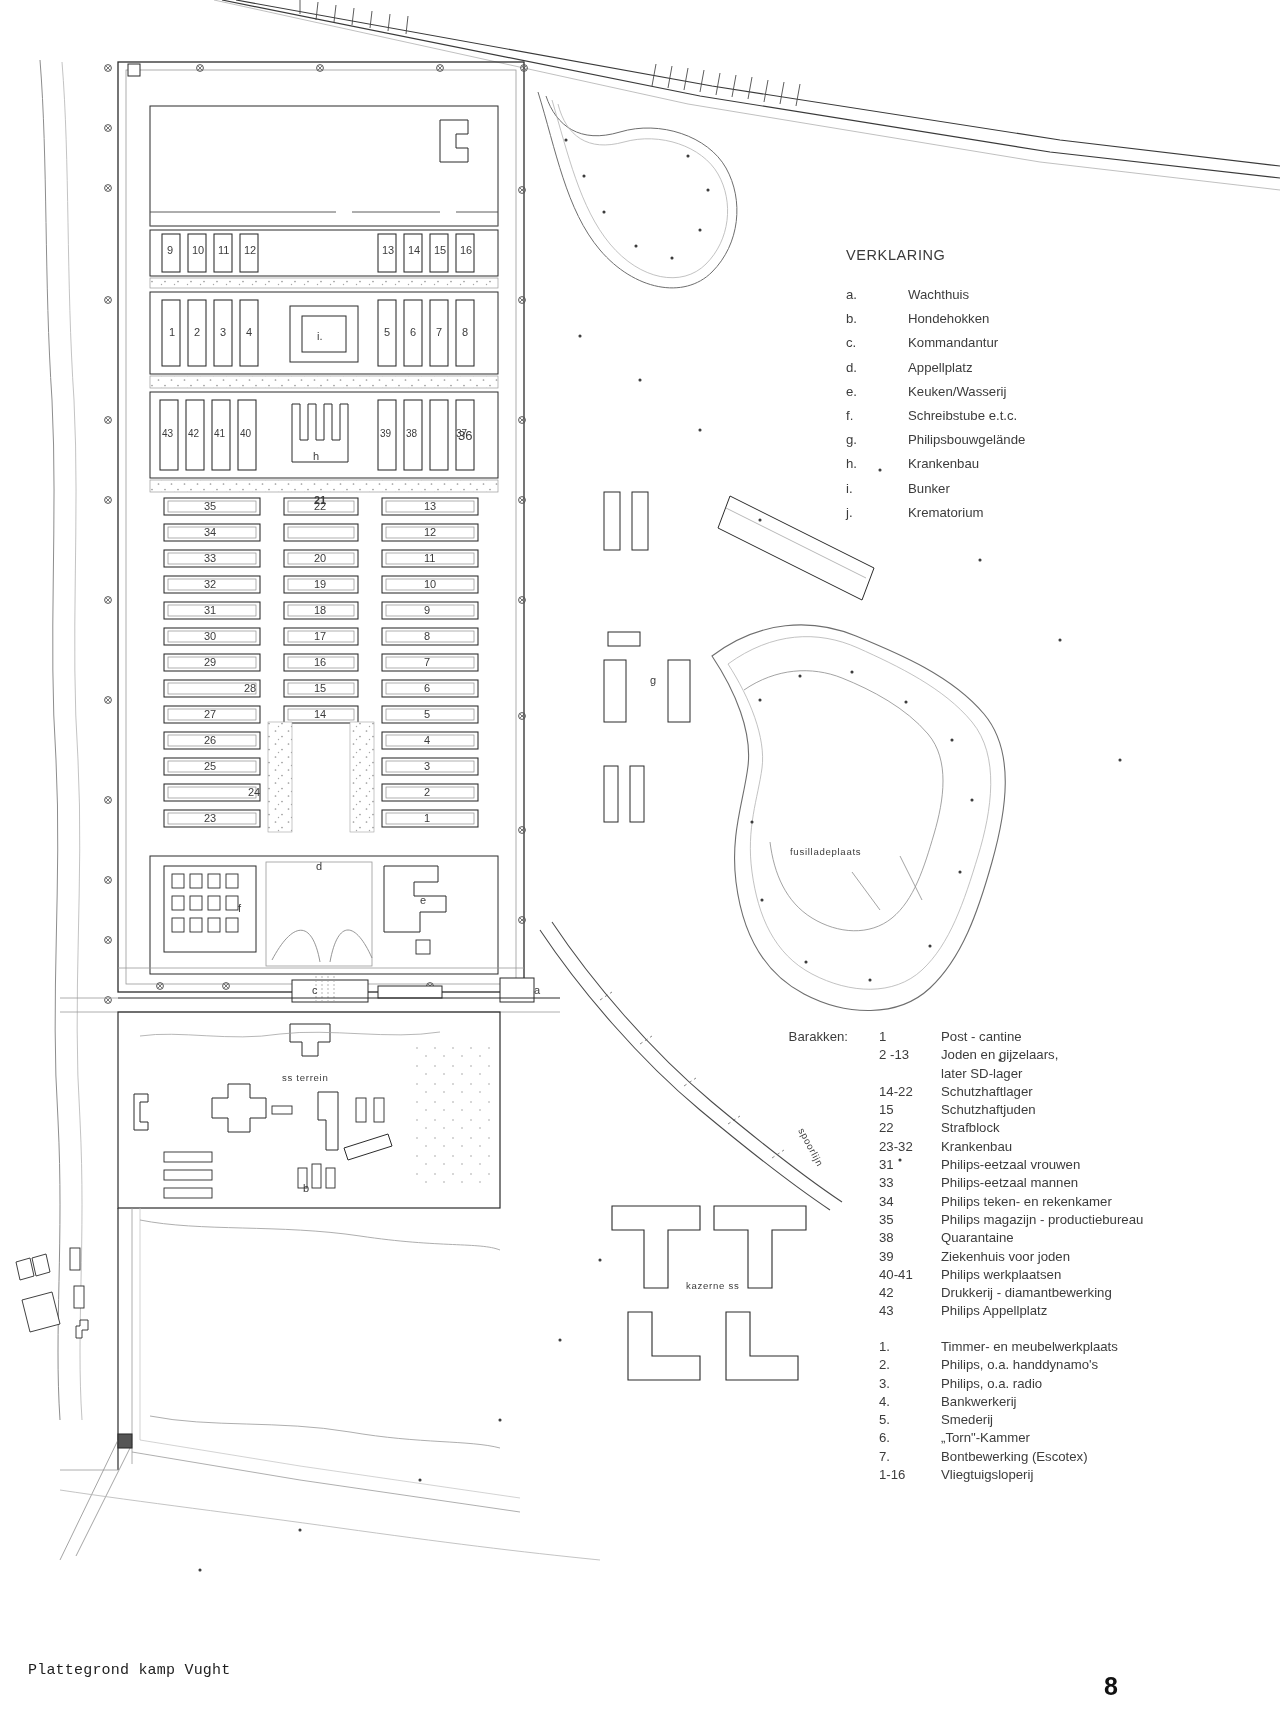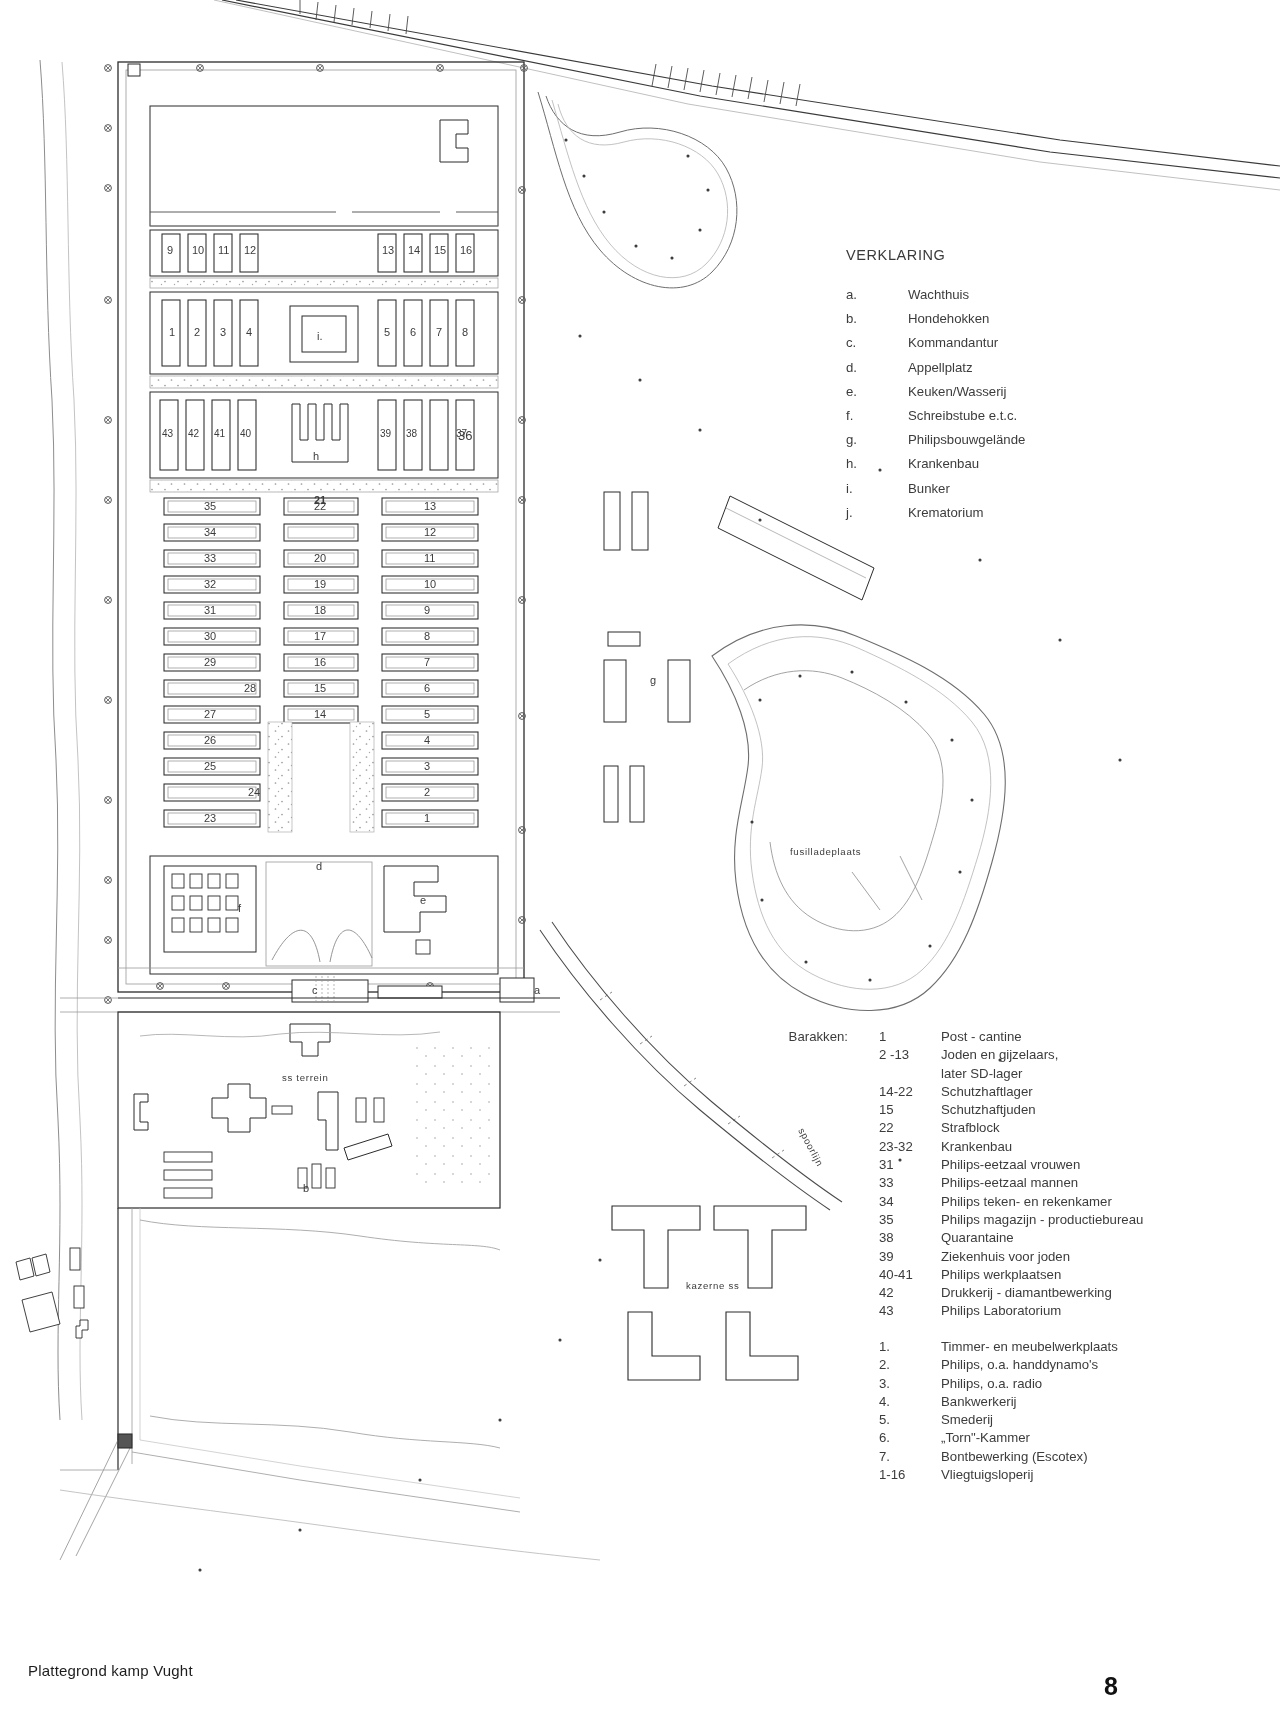--- a/index.html
+++ b/index.html
@@ -31,21 +31,21 @@
   .brow.cont .lead,.brow.cont .num{visibility:hidden;}
 
   #legend-werkplaatsen{left:755px;top:1338px;width:430px;}
 
   
   .maplabel{position:absolute;font-size:11px;color:#3c3c3c;white-space:nowrap;}
   .maplabel.small{font-size:9.6px;letter-spacing:.7px;}
   .maplabel.rot{transform-origin:left top;}
 
   
-  #caption{position:absolute;left:28px;top:1662px;font-size:15px;color:#1d1d1d;letter-spacing:.2px;}
+  #caption{position:absolute;left:28px;top:1662px;font-size:15px;color:#1d1d1d;letter-spacing:.2px;font-family:Liberation Mono, monospace;}
   #pageno{position:absolute;left:1104px;top:1672px;font-size:25px;color:#111;font-weight:bold;}
 </style>
 </head>
 <body>
 
 <div id="page">
 
   <svg id="map-svg" viewBox="0 0 1280 1732">
     <defs>
       <pattern id="stipple" width="13" height="13" patternUnits="userSpaceOnUse">
@@ -656,21 +656,21 @@
       <span class="txt">Philips werkplaatsen</span>
     </div>
     <div class="brow">
       <span class="lead"></span>
       <span class="num" style="padding-left:31px">42</span>
       <span class="txt">Drukkerij - diamantbewerking</span>
     </div>
     <div class="brow">
       <span class="lead"></span>
       <span class="num" style="padding-left:31px">43</span>
-      <span class="txt">Philips Laboratorium</span>
+      <span class="txt">Philips Appellplatz</span>
     </div>
   </div>
 
   <div class="panel" id="legend-werkplaatsen">
     <div class="brow">
       <span class="lead"></span>
       <span class="num" style="padding-left:31px">1.</span>
       <span class="txt">Timmer- en meubelwerkplaats</span>
     </div>
     <div class="brow">

